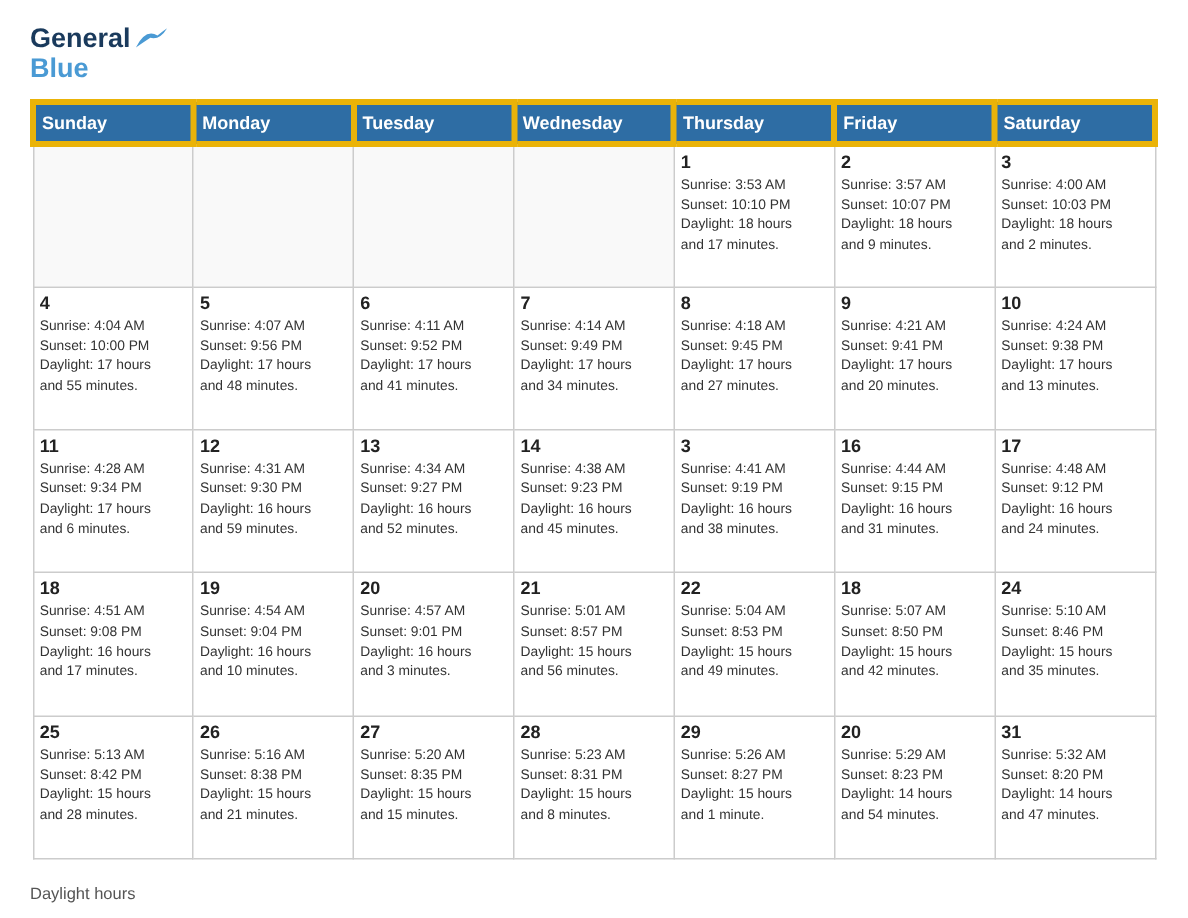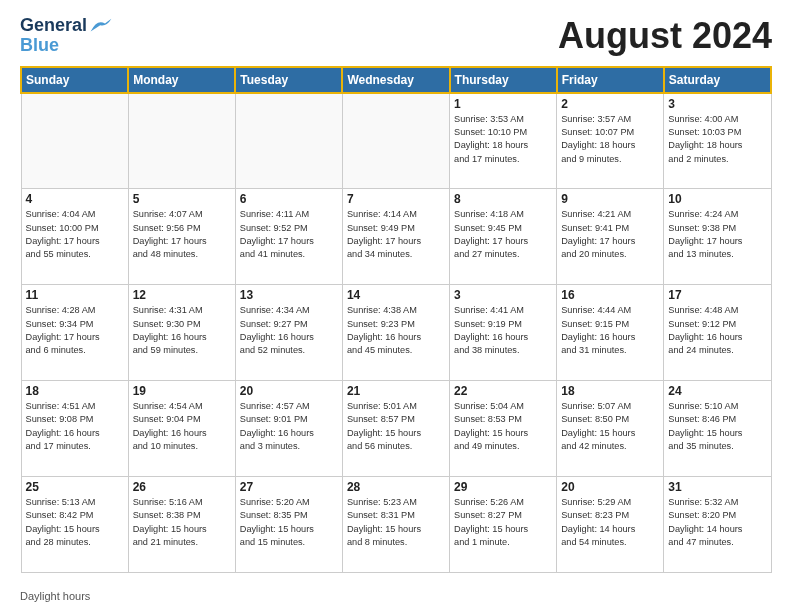--- a/index.html
+++ b/index.html
@@ -61,21 +61,21 @@
       border-collapse: collapse;
       width: 100%;
     }
     .calendar th {
       background-color: #2e6da4;
       color: #fff;
       font-size: 12px;
       font-weight: bold;
       padding: 5px 4px;
       text-align: left;
-      border: 2px solid #eab308;
+      border: 4px solid #eab308;
     }
     .calendar td {
       border: 1px solid #ccc;
       vertical-align: top;
       padding: 3px 4px;
       font-size: 9.5px;
       color: #333;
       width: calc(100% / 7);
       height: 86px;
       background: #fff;
@@ -115,21 +115,20 @@
         <div style="display:flex;align-items:center;">
           <span class="logo-text">General</span>
           <svg class="logo-bird" viewBox="0 0 30 22" fill="none" xmlns="http://www.w3.org/2000/svg">
             <path d="M2 18 Q10 2 20 8 Q25 4 28 2 Q22 12 14 10 Q8 14 2 18Z" fill="#4a9ad4"></path>
           </svg>
         </div>
         <div class="logo-text"><span>Blue</span></div>
       </div>
     </div>
     <div class="title-area">
-      <div class="month-year">August 2024</div>
     </div>
   </div>
 
   <table class="calendar">
     <thead>
       <tr>
       <th>Sunday</th>
           <th>Monday</th>
           <th>Tuesday</th>
           <th>Wednesday</th>

